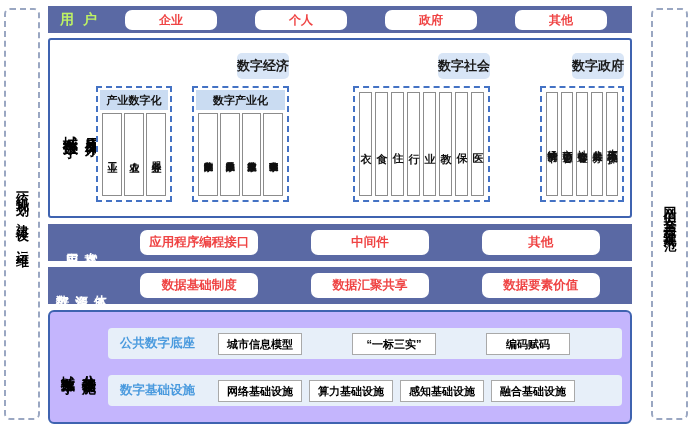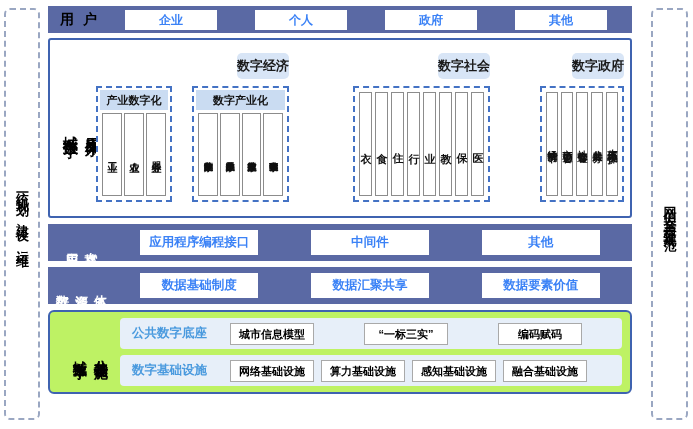--- a/index.html
+++ b/index.html
@@ -11,23 +11,23 @@
   
   .rail { position:absolute; top:8px; height:412px; border:2px dashed #9aa7c2; border-radius:6px;
           display:flex; align-items:center; justify-content:center; background:#fff; }
   .rail-left { left:4px; width:36px; }
   .rail-right { left:651px; width:37px; }
   .rail .vtext { font-weight:bold; font-size:13px; letter-spacing:4px; color:#000; }
 
   
   .userbar { position:absolute; left:48px; top:6px; width:584px; height:27px; background:#5a69a4;
              display:flex; align-items:center; padding:0 6px 0 12px; }
-  .userbar-label { color:#000000; font-weight:bold; font-size:14px; letter-spacing:9px; white-space:nowrap; }
+  .userbar-label { color:#bef264; font-weight:bold; font-size:14px; letter-spacing:9px; white-space:nowrap; }
   .userbar-items { flex:1; display:flex; justify-content:space-around; align-items:center; }
-  .wbox { background:#fff; color:#3b82f6; font-weight:bold; text-align:center; }
+  .wbox { background:#fff; color:#ef4444; font-weight:bold; text-align:center;border-radius:7px; }
   .userbar .wbox { width:92px; height:20px; line-height:20px; font-size:12px; }
 
   
   .app-section { position:absolute; left:48px; top:38px; width:584px; height:180px;
                  border:2px solid #3f63b0; border-radius:3px; background:#fff; display:flex; }
   .big-label { display:flex; align-items:center; justify-content:center; gap:3px; }
   .app-section .big-label { width:64px; }
   .big-label .vtext { font-weight:bold; font-size:15px; letter-spacing:2px; color:#000; }
 
   .groups { flex:1; display:flex; gap:7px; padding:13px 6px 0 0; }
@@ -52,22 +52,22 @@
   
   .bluebar { position:absolute; left:48px; width:584px; height:37px; background:#5a69a4;
              display:flex; align-items:center; padding:0 6px 0 0; }
   .bar-support { top:224px; } .bar-data { top:267px; }
   .bar-vlabel { width:66px; display:flex; justify-content:center; gap:1px; }
   .bar-vlabel .vtext { color:#fff; font-weight:bold; font-size:13px; letter-spacing:1px; }
   .bluebar-items { flex:1; display:flex; justify-content:space-around; align-items:flex-end; }
   .bluebar .wbox { width:118px; height:25px; line-height:25px; font-size:12.5px; }
 
   
-  .infra-section { position:absolute; left:48px; top:310px; width:584px; height:84px;
-                   border:2px solid #3f63b0; border-radius:6px; background:#bef264; display:flex;padding-left:12px; }
+  .infra-section { position:absolute; left:48px; top:310px; width:584px; height:114px;
+                   border:2px solid #3f63b0; border-radius:6px; background:#c4b5fd; display:flex; }
   .infra-section .big-label { width:58px; }
   .infra-section .big-label .vtext { font-size:14px; letter-spacing:1px; }
   .irows { flex:1; display:flex; flex-direction:column; justify-content:space-evenly; padding-right:8px; }
   .irow { height:31px; background:#e7eff9; border-radius:4px; display:flex; align-items:center; padding:0 8px 0 12px; }
   .irow-label { width:92px; color:#4a9ade; font-weight:bold; font-size:12.5px; white-space:nowrap; }
   .irow-items { flex:1; display:flex; margin-left:6px; }
   .gap-wide { gap:50px; } .gap-narrow { gap:7px; }
   .ibox { width:84px; height:22px; line-height:20px; background:#fff; border:1px solid #a9a9a9;
           text-align:center; font-weight:bold; font-size:11px; color:#000; }
 </style>

